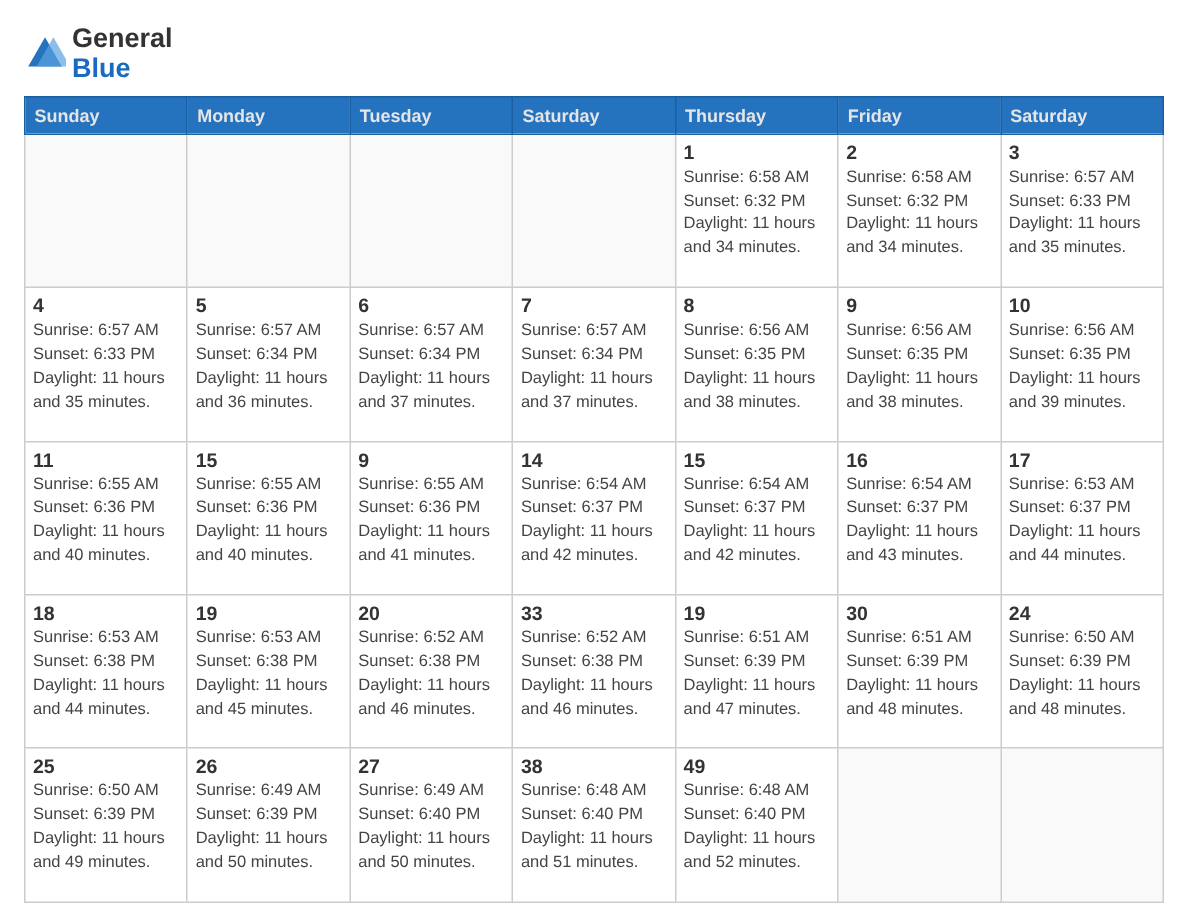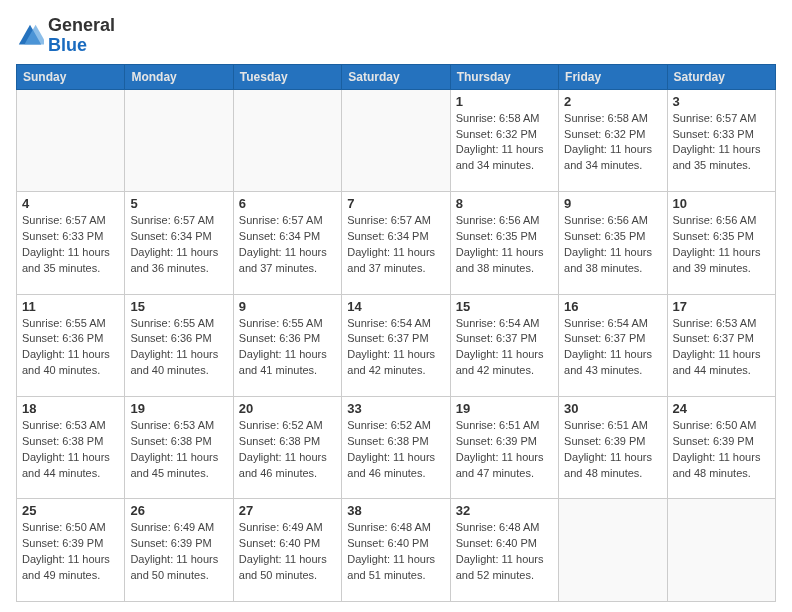--- a/index.html
+++ b/index.html
@@ -254,21 +254,21 @@
           </td>
           <td>
             <div class="day-num">27</div>
             <div class="day-info">Sunrise: 6:49 AM<br>Sunset: 6:40 PM<br>Daylight: 11 hours<br>and 50 minutes.</div>
           </td>
           <td>
             <div class="day-num">38</div>
             <div class="day-info">Sunrise: 6:48 AM<br>Sunset: 6:40 PM<br>Daylight: 11 hours<br>and 51 minutes.</div>
           </td>
           <td>
-            <div class="day-num">32</div>
+            <div class="day-num">49</div>
             <div class="day-info">Sunrise: 6:48 AM<br>Sunset: 6:40 PM<br>Daylight: 11 hours<br>and 52 minutes.</div>
           </td>
           <td class="empty"></td>
           <td class="empty"></td>
         </tr>
       </tbody>
   </table>
 </div>
 
 </body></html>

